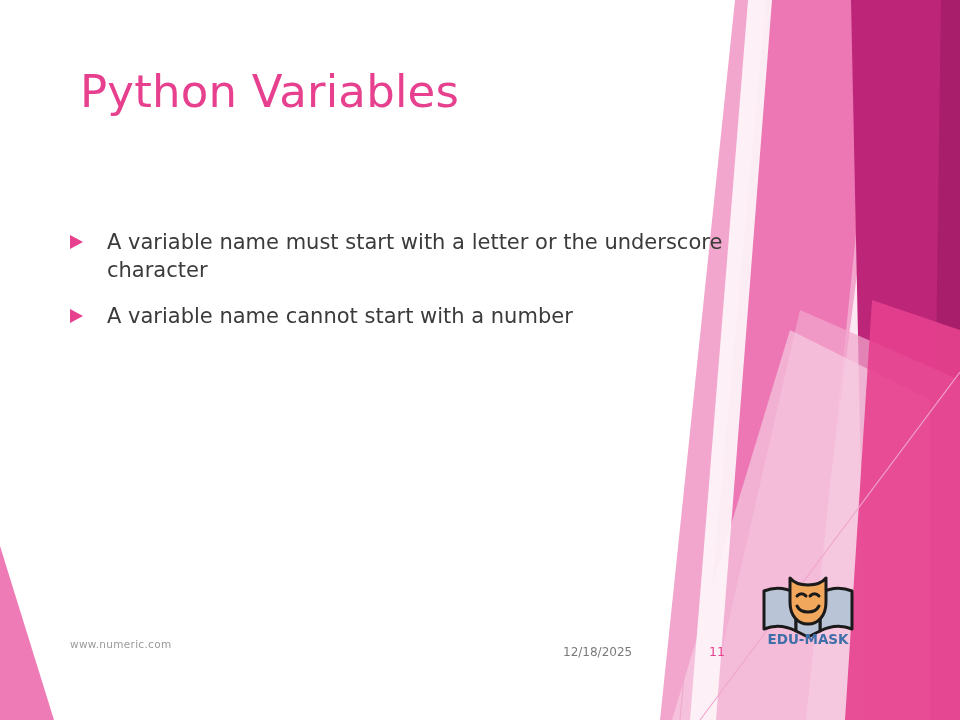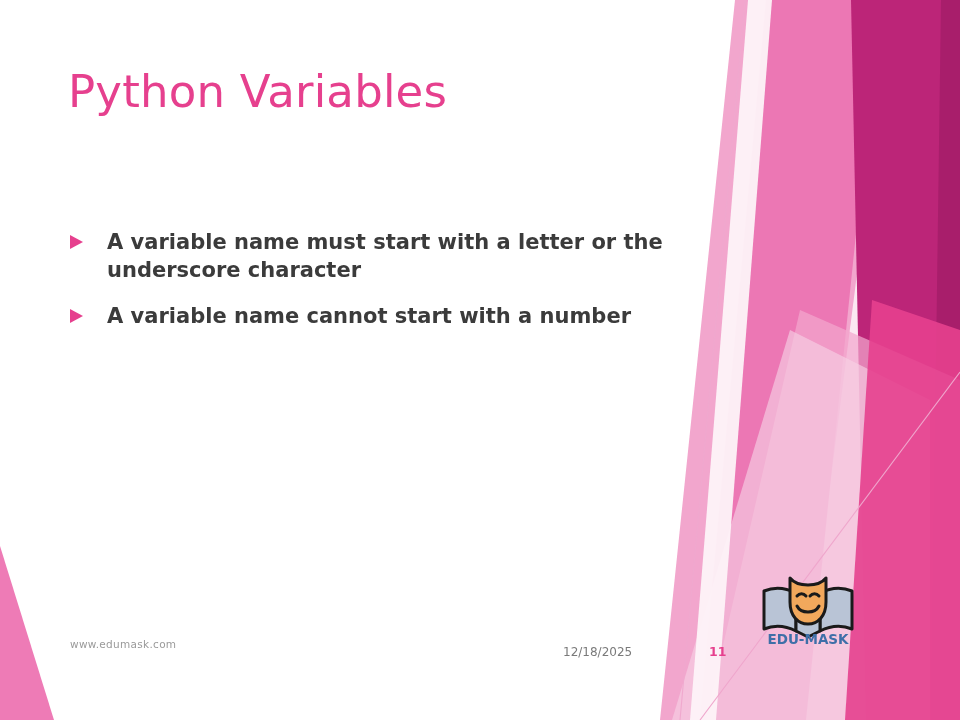--- a/index.html
+++ b/index.html
@@ -24,21 +24,21 @@
     position: absolute;
     inset: 0;
     width: 960px;
     height: 720px;
     pointer-events: none;
   }
 
   
   #title {
     position: absolute;
-    left: 68px;
+    left: 80px;
     top: 66px;
     font-size: 45px;
     line-height: 1.15;
     letter-spacing: 0.2px;
     color: #E6408E;
     font-weight: 400;
     white-space: nowrap;
   }
 
   
@@ -59,21 +59,21 @@
     height: 14px;
     margin-top: 7px;
     margin-right: 24px;
   }
   .bullet-marker svg { display: block; }
   .bullet-text {
     flex: 1 1 auto;
     font-size: 21px;
     line-height: 1.35;
     color: #3B3B3B;
-    font-weight: 700;
+    font-weight: 400;
   }
 
   
   #footer-url {
     position: absolute;
     left: 70px;
     top: 638px;
     font-size: 10.5px;
     color: #9A9A9A;
     letter-spacing: 0.3px;
@@ -83,21 +83,21 @@
     left: 563px;
     top: 645px;
     font-size: 12px;
     color: #7A7A7A;
   }
   #footer-pagenum {
     position: absolute;
     left: 709px;
     top: 644px;
     font-size: 12.5px;
-    font-weight: bold;
+    font-weight: normal;
     color: #E6408E;
   }
 
   
   #logo {
     position: absolute;
     left: 756px;
     top: 568px;
     width: 104px;
     height: 80px;
@@ -155,21 +155,21 @@
         </svg>
       </span>
       <span class="bullet-text">A variable name cannot start with a number</span>
     </div>
 
 
 
 
   </div>
 
-  <div id="footer-url">www.edumask.com</div>
+  <div id="footer-url">www.numeric.com</div>
   <div id="footer-date">12/18/2025</div>
   <div id="footer-pagenum">11</div>
 
   <div id="logo">
     <svg viewBox="0 0 104 80" width="104" height="80" xmlns="http://www.w3.org/2000/svg">
 
       <path d="M8,23 C18,19 30,20 40,25 L40,63 C30,58 18,57 8,61 Z" fill="#B9C4D6" stroke="#1A1A1A" stroke-width="3" stroke-linejoin="round"></path>
 
       <path d="M96,23 C86,19 74,20 64,25 L64,63 C74,58 86,57 96,61 Z" fill="#B9C4D6" stroke="#1A1A1A" stroke-width="3" stroke-linejoin="round"></path>
 

